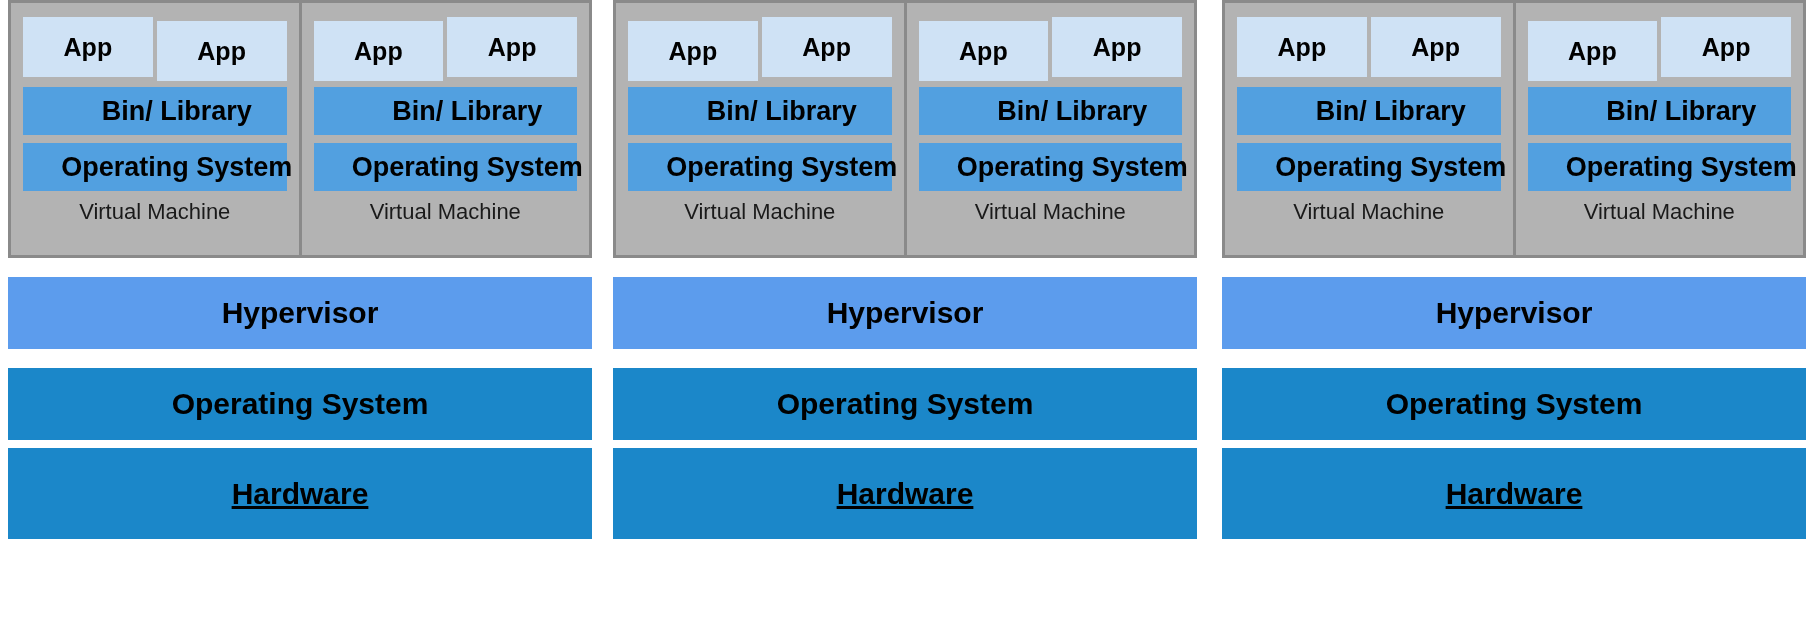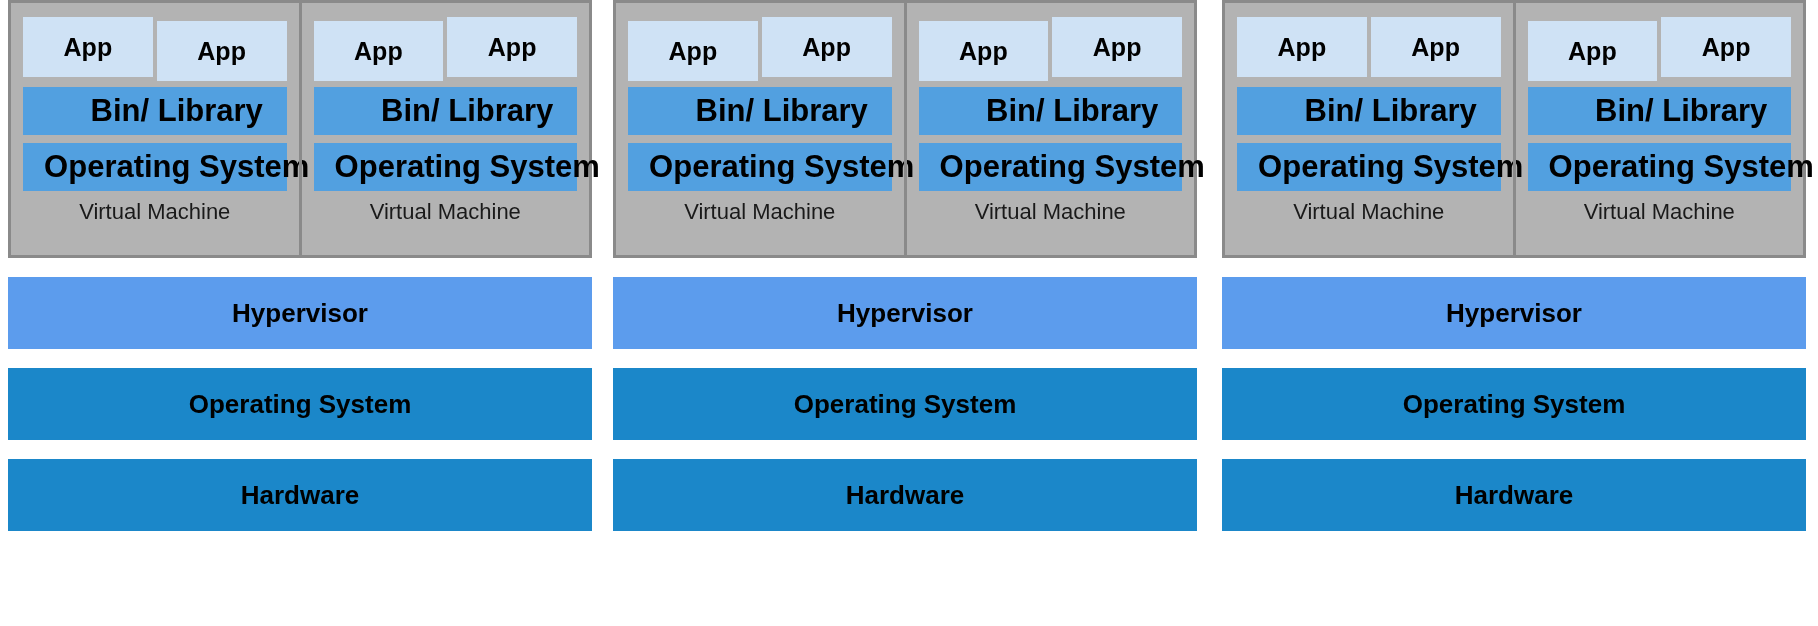--- a/index.html
+++ b/index.html
@@ -43,49 +43,49 @@
     min-width:0;
   }
   .app-box.a{height:60px;}
   .app-box.b{height:60px;}
   .stagger-dn{margin-top:4px;}
 
   .inner-band{
     background:#52a0e0;
     color:#000000;
     font-weight:bold;
-    font-size:31px;
+    font-size:27px;
     height:48px;
     margin-top:8px;
     display:flex;align-items:center;justify-content:center;
     box-sizing:border-box;
     white-space:nowrap;
     padding-left:44px;
   }
   .vm-caption{
     flex:1 1 auto;
     display:flex;align-items:center;justify-content:center;
     color:#1a1a1a;
     font-size:22px;
     font-weight:normal;
     padding-bottom:22px;
   }
 
   
   .band{
     color:#000000;
     font-weight:bold;
-    font-size:26px;
+    font-size:30px;
     display:flex;align-items:center;justify-content:center;
     box-sizing:border-box;
     white-space:nowrap;
   }
   .band-hypervisor{background:#5c9ced;height:72px;margin-top:19px;}
   .band-os{background:#1b87c9;height:72px;margin-top:19px;}
-  .band-hw{background:#1b87c9;height:72px;margin-top:19px;}
+  .band-hw{background:#1b87c9;height:91px;margin-top:8px;text-decoration:underline;}
 </style>
 </head>
 <body>
 
 <div class="canvas">
 
   <div class="group" style="left:8px;width:584px;">
     <div class="vm-container">
 
       <div class="vm-panel">

